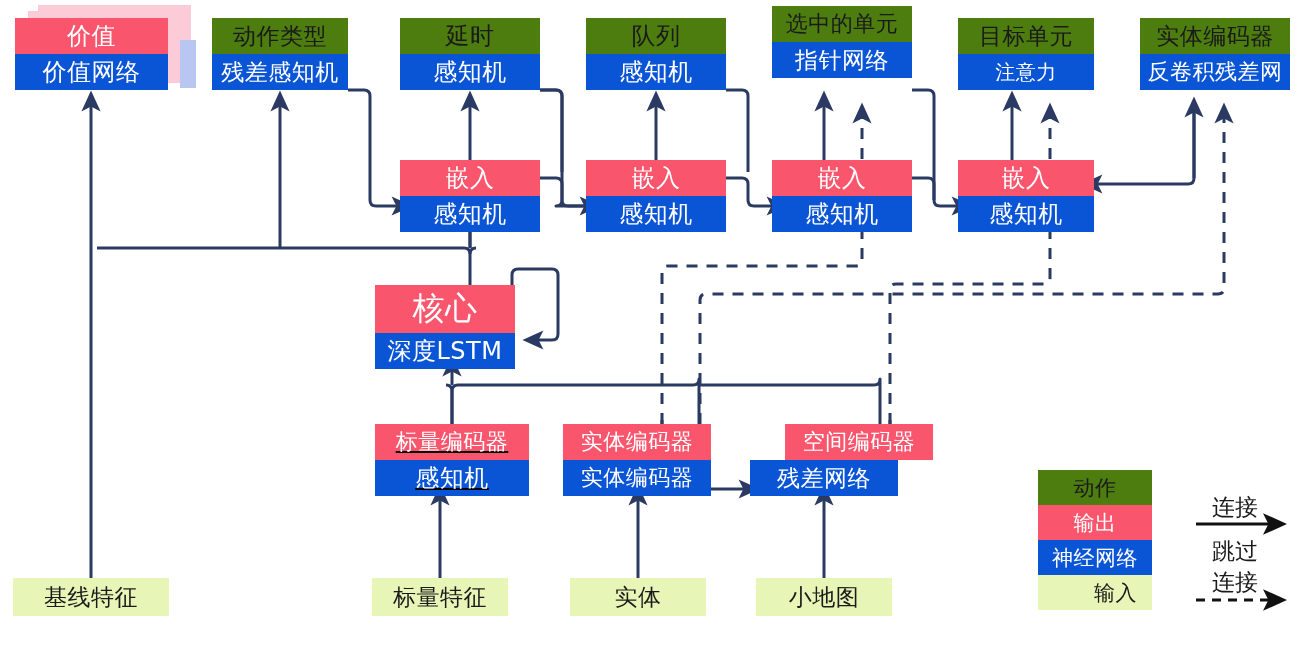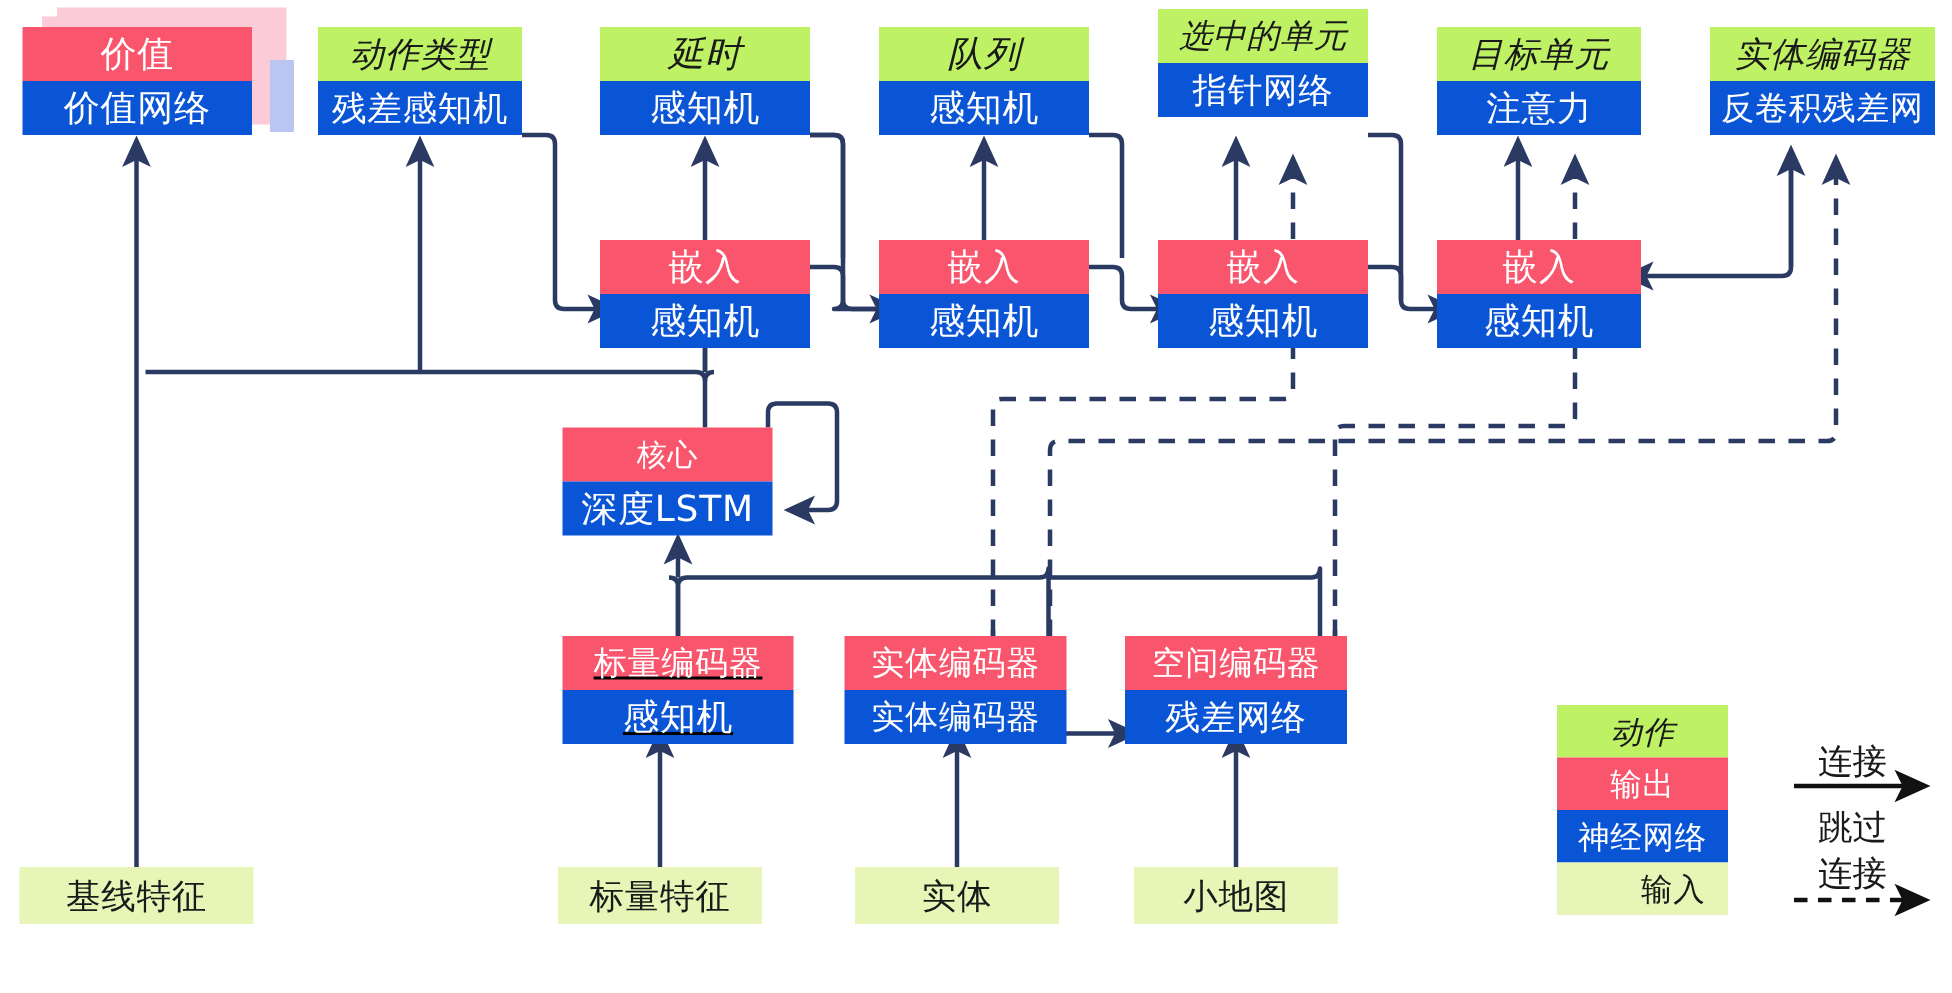--- a/index.html
+++ b/index.html
@@ -33,21 +33,21 @@
   }
   .seg {
     box-sizing: border-box;
     display: flex;
     align-items: center;
     justify-content: center;
     width: 100%;
     white-space: nowrap;
     letter-spacing: 0.5px;
   }
-  .seg-action  { background: #bef264; color: #1a1a1a; font-style: italic; }
+  .seg-action  { background: #4d7c0f; color: #1a1a1a; }
   .seg-output  { background: #f9566e; color: #ffffff; }
   .seg-nn      { background: #0a55d6; color: #ffffff; }
   .seg-input   { background: #e7f5b6; color: #1a1a1a; }
 
   .shadow-layer {
     position: absolute;
     z-index: 1;
   }
   .sh-pink { background: #fbccd8; }
   .sh-blue { background: #b9c6f2; }
@@ -169,21 +169,21 @@
     <div class="seg seg-nn" style="height:36px; font-size:24px;">感知机</div>
   </div>
 
   <div class="node" style="left:772px; top:6px; width:140px; height:51px;">
     <div class="seg seg-action" style="height:36px; font-size:22px;">选中的单元</div>
     <div class="seg seg-nn" style="height:36px; font-size:23px;">指针网络</div>
   </div>
 
   <div class="node" style="left:958px; top:18px; width:136px; height:72px;">
     <div class="seg seg-action" style="height:36px; font-size:23px;">目标单元</div>
-    <div class="seg seg-nn" style="height:36px; font-size:23px;">注意力</div>
+    <div class="seg seg-nn" style="height:36px; font-size:20px;">注意力</div>
   </div>
 
   <div class="node" style="left:1140px; top:18px; width:150px; height:72px;">
     <div class="seg seg-action" style="height:36px; font-size:23px;">实体编码器</div>
     <div class="seg seg-nn" style="height:36px; font-size:22px;">反卷积残差网</div>
   </div>
 
   <div class="node" style="left:400px; top:160px; width:140px; height:72px;">
     <div class="seg seg-output" style="height:36px; font-size:24px;">嵌入</div>
     <div class="seg seg-nn" style="height:36px; font-size:24px;">感知机</div>
@@ -198,36 +198,36 @@
     <div class="seg seg-output" style="height:36px; font-size:24px;">嵌入</div>
     <div class="seg seg-nn" style="height:36px; font-size:24px;">感知机</div>
   </div>
 
   <div class="node" style="left:958px; top:160px; width:136px; height:72px;">
     <div class="seg seg-output" style="height:36px; font-size:24px;">嵌入</div>
     <div class="seg seg-nn" style="height:36px; font-size:24px;">感知机</div>
   </div>
 
   <div class="node" style="left:375px; top:285px; width:140px; height:72px;">
-    <div class="seg seg-output" style="height:36px; font-size:20px;">核心</div>
+    <div class="seg seg-output" style="height:48px; font-size:32px;">核心</div>
     <div class="seg seg-nn" style="height:36px; font-size:24px;">深度LSTM</div>
   </div>
 
   <div class="node" style="left:375px; top:424px; width:154px; height:72px;text-decoration:underline;">
     <div class="seg seg-output" style="height:36px; font-size:22px;">标量编码器</div>
     <div class="seg seg-nn" style="height:36px; font-size:24px;">感知机</div>
   </div>
 
   <div class="node" style="left:563px; top:424px; width:148px; height:72px;">
     <div class="seg seg-output" style="height:36px; font-size:22px;">实体编码器</div>
     <div class="seg seg-nn" style="height:36px; font-size:22px;">实体编码器</div>
   </div>
 
   <div class="node" style="left:750px; top:424px; width:148px; height:72px;">
-    <div class="seg seg-output" style="height:36px; font-size:22px;">空间编码器</div>
+    <div class="seg seg-output" style="height:36px; font-size:22px;margin-left:35px;">空间编码器</div>
     <div class="seg seg-nn" style="height:36px; font-size:23px;">残差网络</div>
   </div>
 
   <div class="node" style="left:13px; top:578px; width:156px; height:20px;">
     <div class="seg seg-input" style="height:38px; font-size:23px;">基线特征</div>
   </div>
 
   <div class="node" style="left:372px; top:578px; width:136px; height:38px;">
     <div class="seg seg-input" style="height:38px; font-size:23px;">标量特征</div>
   </div>

